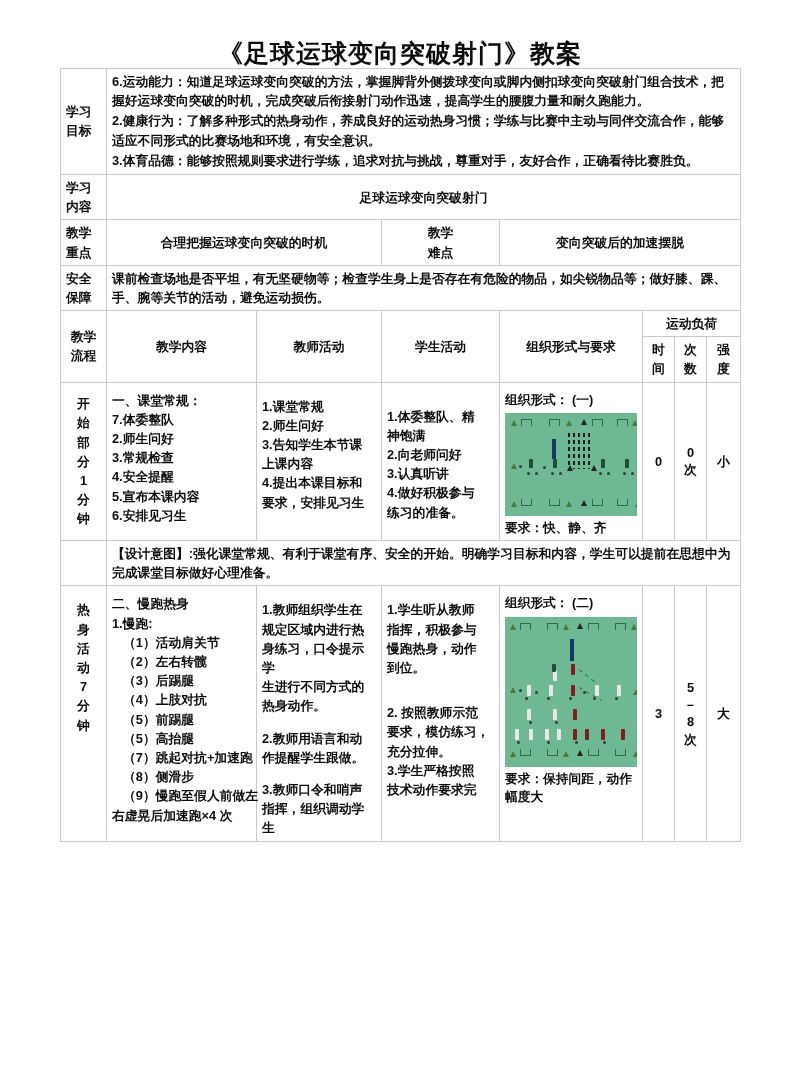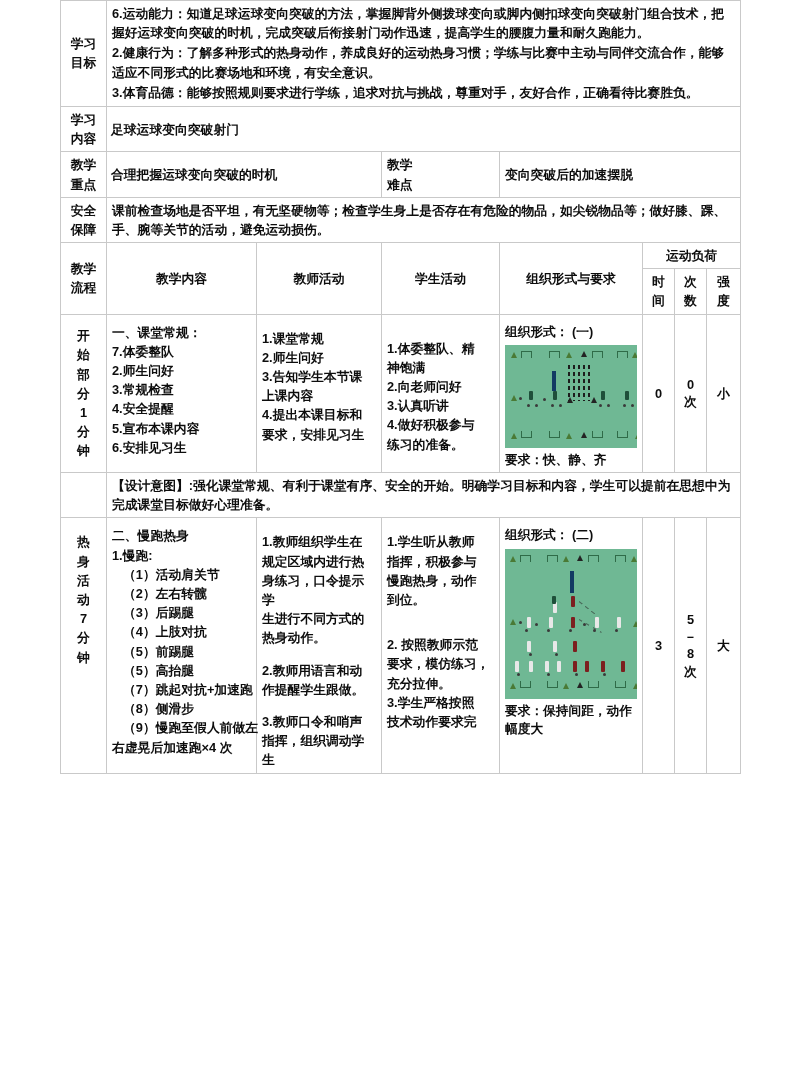--- a/index.html
+++ b/index.html
@@ -44,28 +44,27 @@
   table.lesson td, table.lesson th {
     border: 1px solid #c9c9c9;
     vertical-align: middle;
     padding: 3px 5px;
     font-size: 12.8px;
     line-height: 1.5;
     font-weight: bold;
     color: #0d0d0d;
   }
   td.lbl {
-    text-align: center;
     width: 46px;
     font-size: 13px;
     line-height: 1.45;
     padding: 4px 2px;
   }
   td.body-text { text-align: left; padding: 5px 7px; }
-  td.ctr { }
+  td.ctr { text-align: center; }
 
   .obj-p { margin: 0 0 1px 0; text-indent: 0; }
 
   
   .hdr td { text-align: center; font-size: 13px; padding: 4px 2px; }
   .vhdr {
     font-size: 13px;
     line-height: 1.25;
     text-align: center;
   }
@@ -146,20 +145,21 @@
     background: #123a63;
   }
   .load-cell { text-align: center; font-size: 13px; padding: 2px 0; }
   .load-cell span { display: block; line-height: 1.35; }
 </style>
 </head>
 <body>
 
 <div class="page">
 
+  <div class="doc-title">《足球运球变向突破射门》教案</div>
 
 
   <table class="lesson">
     <colgroup>
       <col style="width:46px">
         <col style="width:150px">
         <col style="width:125px">
       <col style="width:118px">
         <col style="width:143px">
       <col style="width:32px">

